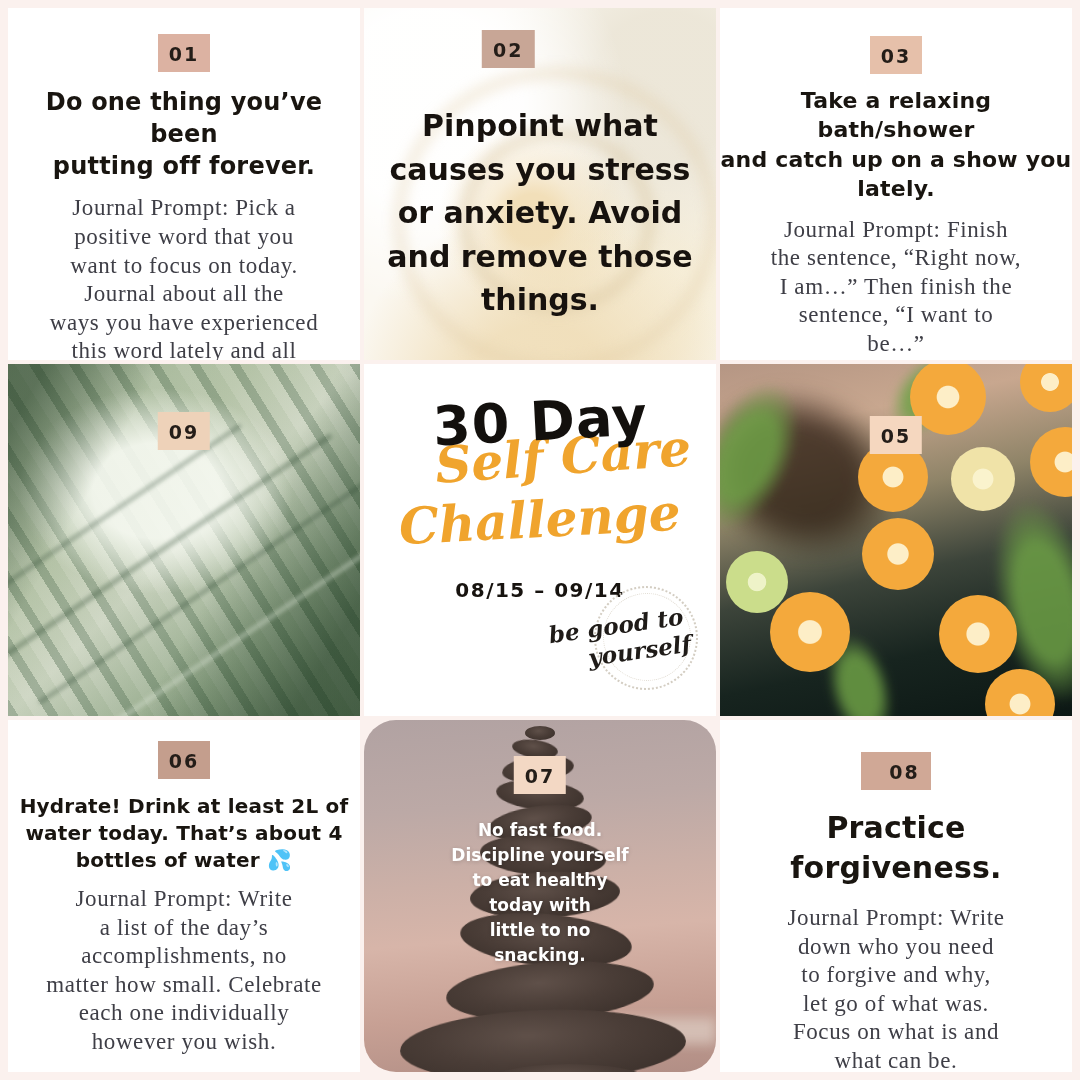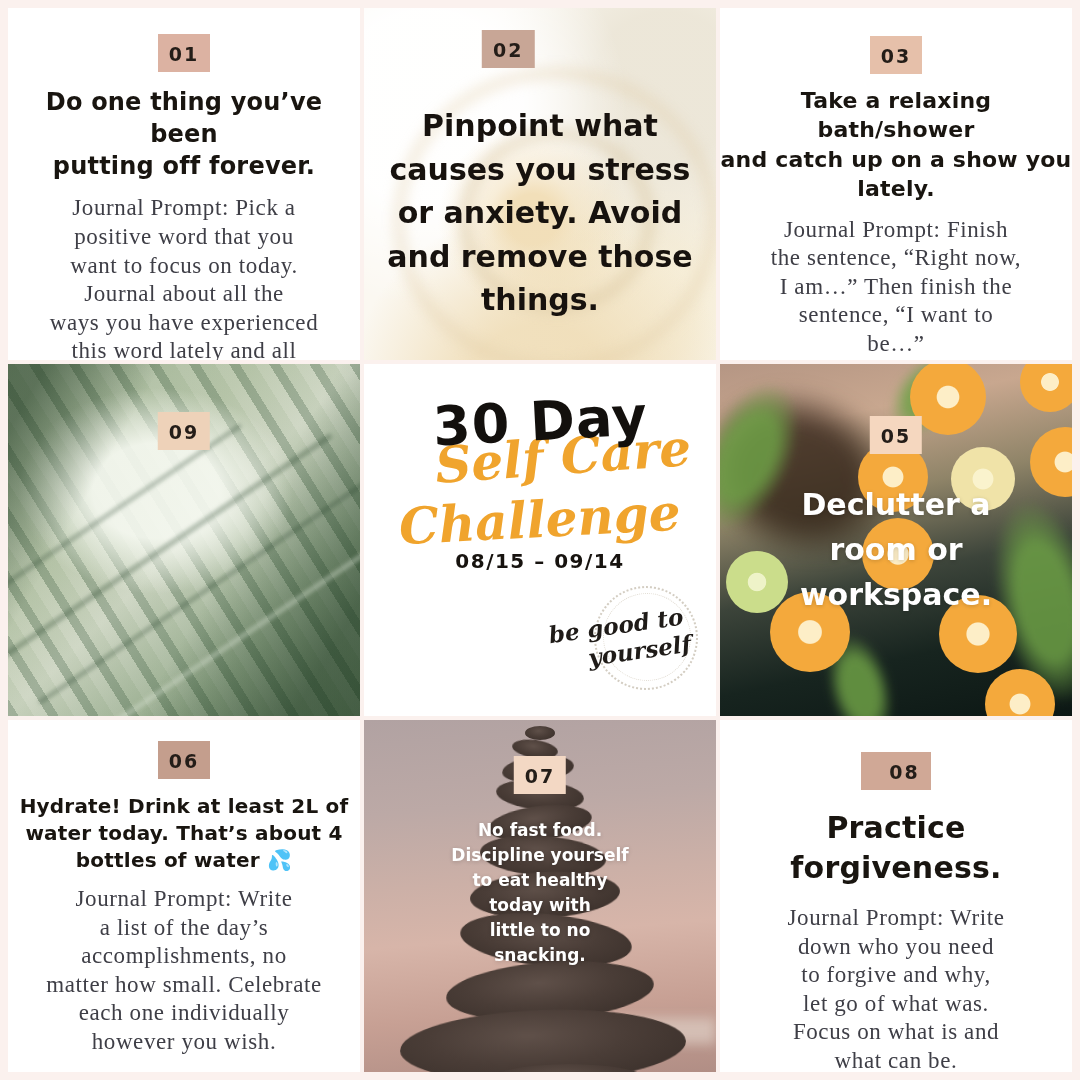--- a/index.html
+++ b/index.html
@@ -104,20 +104,21 @@
   .sl7{left:219px;top:231px;width:78px;height:78px;}
   .sl8{left:310px;top:63px;width:70px;height:70px;}
   .sl9{left:300px;top:-12px;width:60px;height:60px;}
   .sl10{left:265px;top:305px;width:70px;height:70px;}
   .citrus .badge{top:52px;}
   .citrus .photo-quote{top:118px;font-size:30px;line-height:1.5;}
 
   
   .cairn{
     background:linear-gradient(175deg,#b1a2a2 0%,#bca9a6 25%,#ccb0a7 45%,#d7b5a9 60%,#c7a094 80%,#b18e85 100%);
+    border-radius:32px;
   }
   .horizon{position:absolute;left:55%;top:298px;width:45%;height:26px;background:rgba(232,223,214,.55);filter:blur(6px);}
   .stone{position:absolute;border-radius:50%;filter:blur(.6px);z-index:1;
     background:radial-gradient(ellipse at 45% 35%, #5f5049 0%, #4a3d37 45%, #362c27 100%);}
   .st1{left:161px;top:6px;width:30px;height:14px;}
   .st2{left:148px;top:20px;width:46px;height:18px;transform:rotate(8deg);}
   .st3{left:138px;top:36px;width:72px;height:26px;transform:rotate(-6deg);}
   .st4{left:132px;top:60px;width:88px;height:30px;transform:rotate(5deg);}
   .st5{left:124px;top:86px;width:104px;height:34px;transform:rotate(-7deg);}
   .st6{left:116px;top:116px;width:126px;height:40px;transform:rotate(4deg);}
@@ -134,21 +135,21 @@
   .title-black{
     margin-top:26px;font-size:54px;font-weight:700;color:#13100d;letter-spacing:1px;
     transform:rotate(-3deg);z-index:2;
   }
   .script{
     font-family:"DejaVu Serif",serif;font-style:italic;font-weight:700;
     color:#f0a42d;line-height:1.05;
   }
   .script-1{font-size:50px;margin-top:-22px;margin-left:46px;transform:rotate(-4deg);}
   .script-2{font-size:50px;margin-top:10px;transform:rotate(-3deg);}
-  .date-range{margin-top:3px;font-size:20px;font-weight:700;letter-spacing:1.5px;color:#17130f;}
+  .date-range{margin-top:32px;font-size:20px;font-weight:700;letter-spacing:1.5px;color:#17130f;}
   .logo{position:absolute;right:6px;bottom:14px;width:160px;height:116px;}
   .logo-circle{position:absolute;right:12px;top:0;width:100px;height:100px;border:2px dotted #d3cdc2;border-radius:50%;}
   .logo-circle-inner{position:absolute;right:19px;top:7px;width:86px;height:86px;border:1px dotted #e0dbd1;border-radius:50%;}
   .logo-text{
     position:absolute;left:0;top:24px;width:160px;transform:rotate(-8deg);
     font-family:"DejaVu Serif",serif;font-style:italic;font-weight:700;color:#1f1b18;
     font-size:23px;line-height:1.2;text-align:left;
   }
   .logo-text .l2{display:block;margin-left:36px;}
 </style>
@@ -223,23 +224,20 @@
     <div class="slice pale sl2"></div>
     <div class="slice sl3"></div>
     <div class="slice sl4"></div>
     <div class="slice lime sl5"></div>
     <div class="slice sl6"></div>
     <div class="slice sl7"></div>
     <div class="slice sl8"></div>
     <div class="slice sl9"></div>
     <div class="slice sl10"></div>
     <div class="badge" style="background-color: rgb(245, 215, 191);">05</div>
-    <p class="photo-quote">Declutter a
-room or
-workspace.</p>
   </section>
 
   <section class="tile journal t7">
     <div class="badge" style="background-color: rgb(196, 158, 141);">06</div>
     <h2 class="heading">Hydrate! Drink at least 2L of
 water today. That’s about 4
 bottles of water 💦</h2>
     <p class="body-text">Journal Prompt: Write
 a list of the day’s
 accomplishments, no

